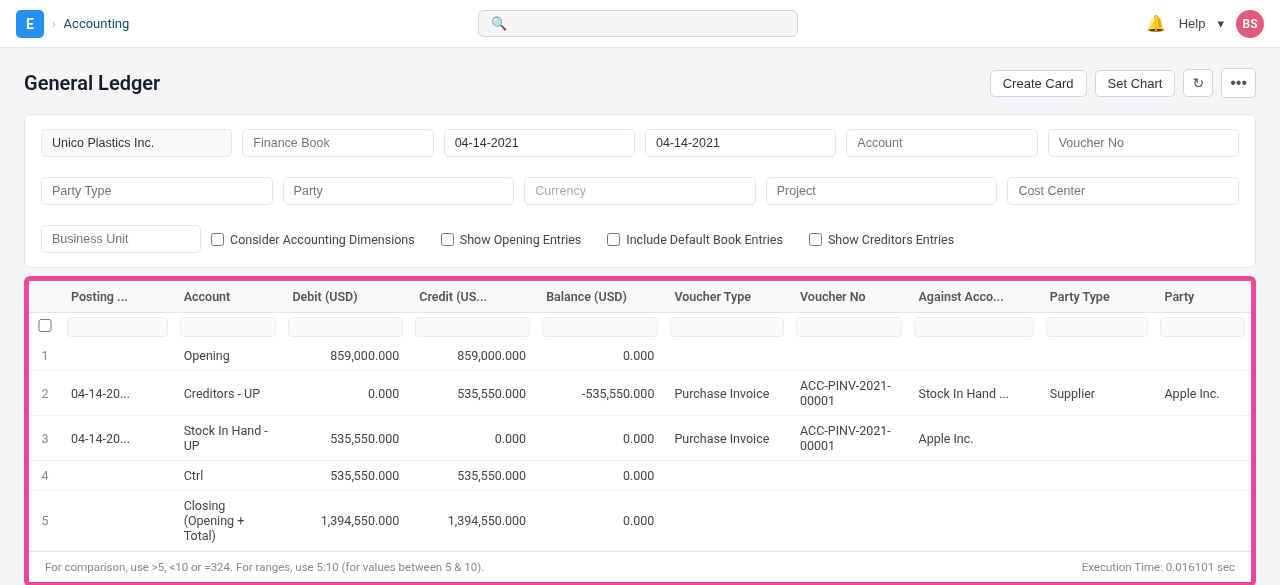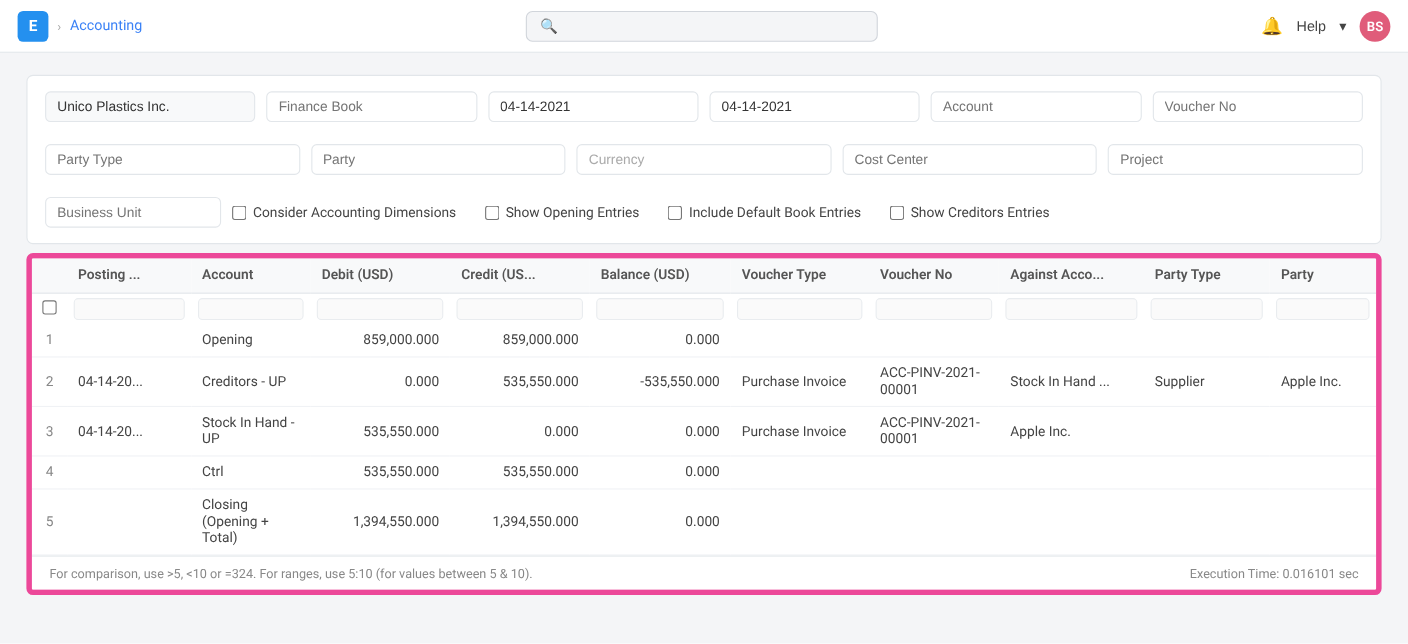--- a/index.html
+++ b/index.html
@@ -10,21 +10,21 @@
       display: flex; align-items: center; justify-content: space-between;
       background: #fff; border-bottom: 1px solid #e2e6ea;
       padding: 0 16px; height: 48px;
     }
     .topbar-left { display: flex; align-items: center; gap: 8px; }
     .app-icon {
       width: 28px; height: 28px; background: #2490ef; border-radius: 5px;
       display: flex; align-items: center; justify-content: center; color: #fff; font-size: 14px; font-weight: bold;
     }
     .breadcrumb-sep { color: #aaa; font-size: 12px; }
-    .breadcrumb-link { color: #3b82f6; font-size: 13px; }
+    .breadcrumb-link { color: #0c4a6e; font-size: 13px; }
     .topbar-center { display: flex; align-items: center; }
     .search-bar {
       display: flex; align-items: center; gap: 6px;
       background: #f4f5f7; border: 1px solid #d1d5db; border-radius: 6px;
       padding: 5px 12px; width: 320px; color: #888; font-size: 13px; cursor: text;
     }
     .topbar-right { display: flex; align-items: center; gap: 12px; }
     .bell-btn { background: none; border: none; cursor: pointer; color: #666; font-size: 16px; }
     .help-btn {
       background: none; border: none; cursor: pointer; color: #444; font-size: 13px;
@@ -122,40 +122,49 @@
     <button class="bell-btn">🔔</button>
     <button class="help-btn">
       <span>Help</span>
       <span>▾</span>
     </button>
     <div class="avatar">BS</div>
   </div>
 </div>
 
 <div class="page">
+  <div class="page-header">
+    <h1 class="page-title">General Ledger</h1>
+    <div class="page-actions">
+      <button class="btn-outline">Create Card</button>
+      <button class="btn-outline">Set Chart</button>
+      <button class="btn-icon">↻</button>
+      <button class="btn-more">•••</button>
+    </div>
+  </div>
 
   <div class="filter-area">
 
     <div class="filter-row">
       <input class="filter-input filled" type="text" value="Unico Plastics Inc." style="">
       <input class="filter-input placeholder" type="text" placeholder="Finance Book" style="">
       <input class="filter-input" type="text" value="04-14-2021" style="">
       <input class="filter-input" type="text" value="04-14-2021" style="">
       <input class="filter-input placeholder" type="text" placeholder="Account" style="">
       <input class="filter-input placeholder" type="text" placeholder="Voucher No" style="">
     </div>
 
     <div class="filter-row">
       <input class="filter-input placeholder" type="text" placeholder="Party Type" style="">
       <input class="filter-input placeholder" type="text" placeholder="Party" style="">
       <select class="filter-select">
         <option value="">Currency</option>
       </select>
+      <input class="filter-input placeholder" type="text" placeholder="Project" style="">
       <input class="filter-input placeholder" type="text" placeholder="Cost Center" style="">
-      <input class="filter-input placeholder" type="text" placeholder="Project" style="">
     </div>
 
     <div class="filter-row">
       <input class="filter-input placeholder" style="max-width: 160px;" type="text" placeholder="Business Unit">
       <div class="checkbox-row">
         <label class="checkbox-label">
           <input type="checkbox" style="">
           <span>Consider Accounting Dimensions</span>
         </label>
         <label class="checkbox-label">

